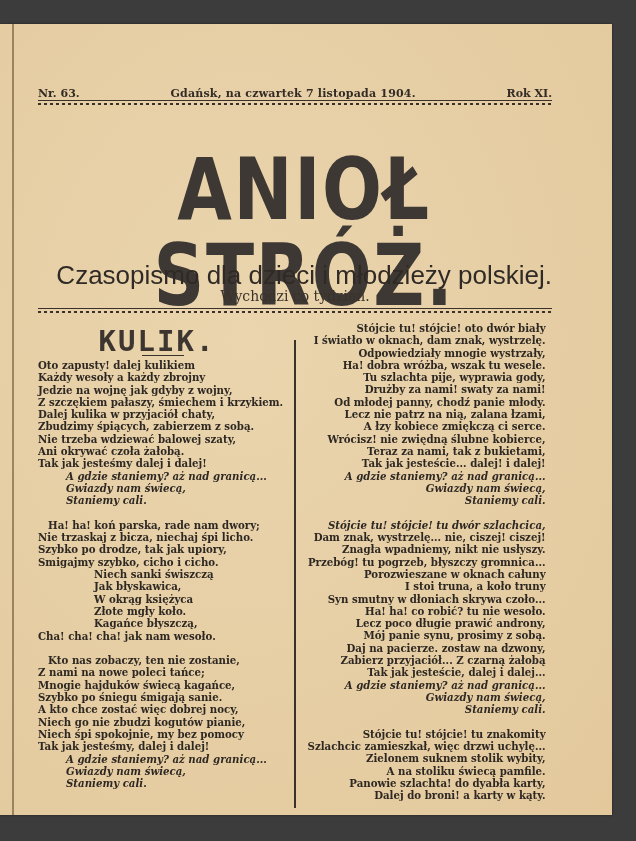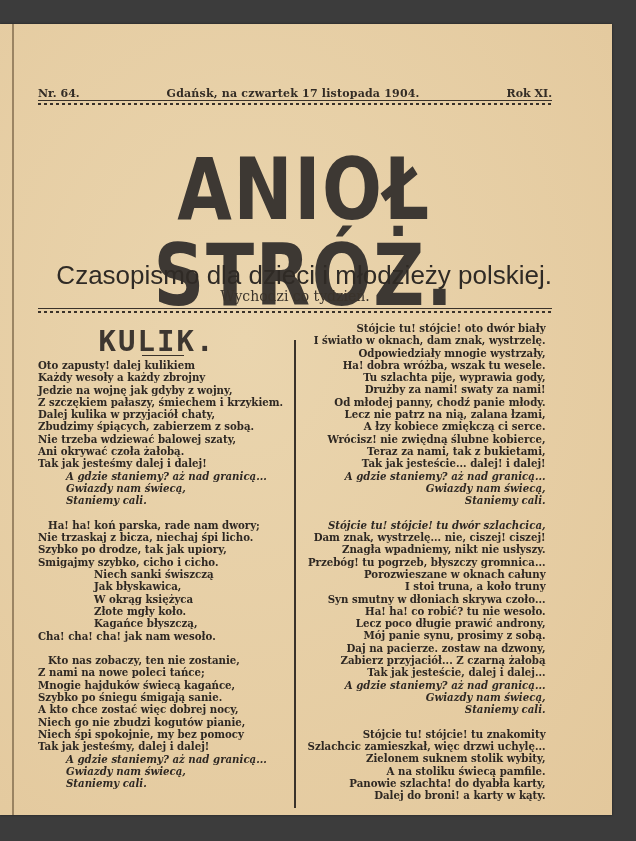--- a/index.html
+++ b/index.html
@@ -59,22 +59,22 @@
   .col.left { left:38px; top:335px; }
   .col.right { left:300px; top:298px;text-align:right; }
 </style>
 </head>
 <body>
 
 <div class="page">
   <div class="binding"></div>
 
   <div class="masthead-line">
-    <span>Nr. 64.</span>
-    <span class="date">Gdańsk, na czwartek 17 listopada 1904.</span>
+    <span>Nr. 63.</span>
+    <span class="date">Gdańsk, na czwartek 7 listopada 1904.</span>
     <span>Rok XI.</span>
   </div>
   <div class="rule-wavy" style="top:76px;"></div>
 
   <div class="title">ANIOŁ STRÓŻ.</div>
   <div class="subtitle">Czasopismo dla dzieci i młodzieży polskiej.</div>
   <div class="weekly">Wychodzi co tydzień.</div>
   <div class="rule-wavy" style="top:284px;"></div>
 
   <div class="poem-title">KULIK.</div>

